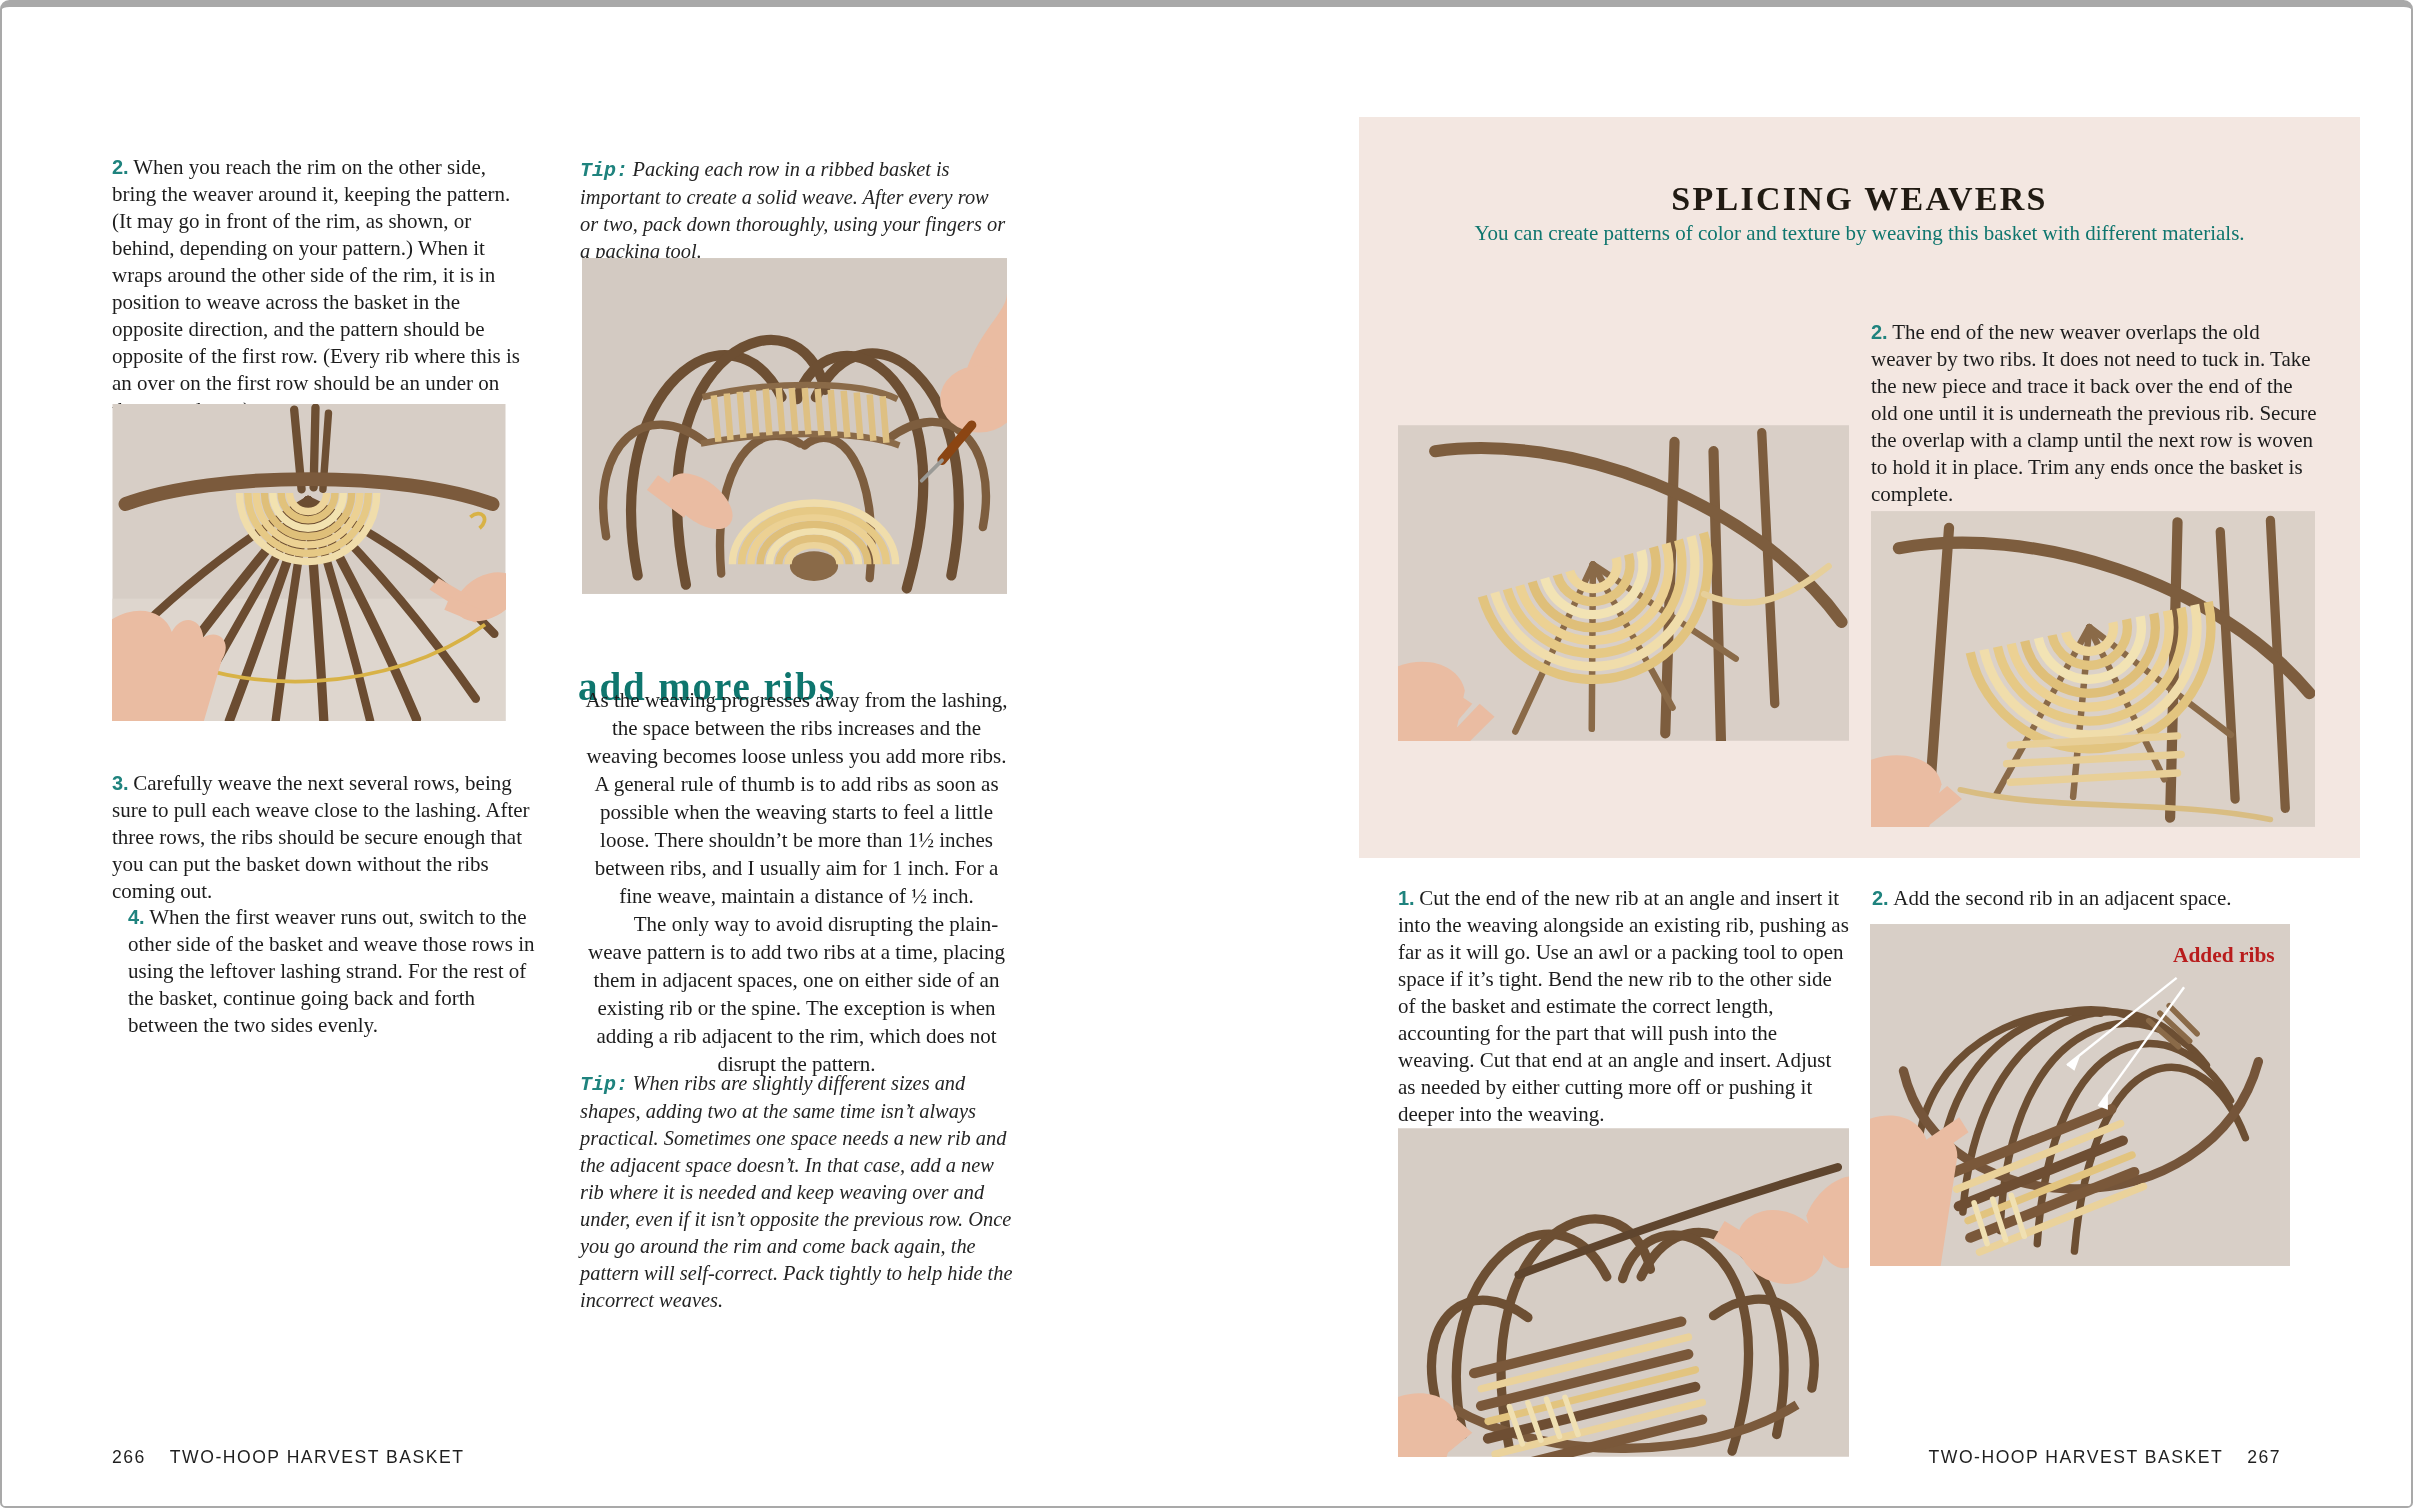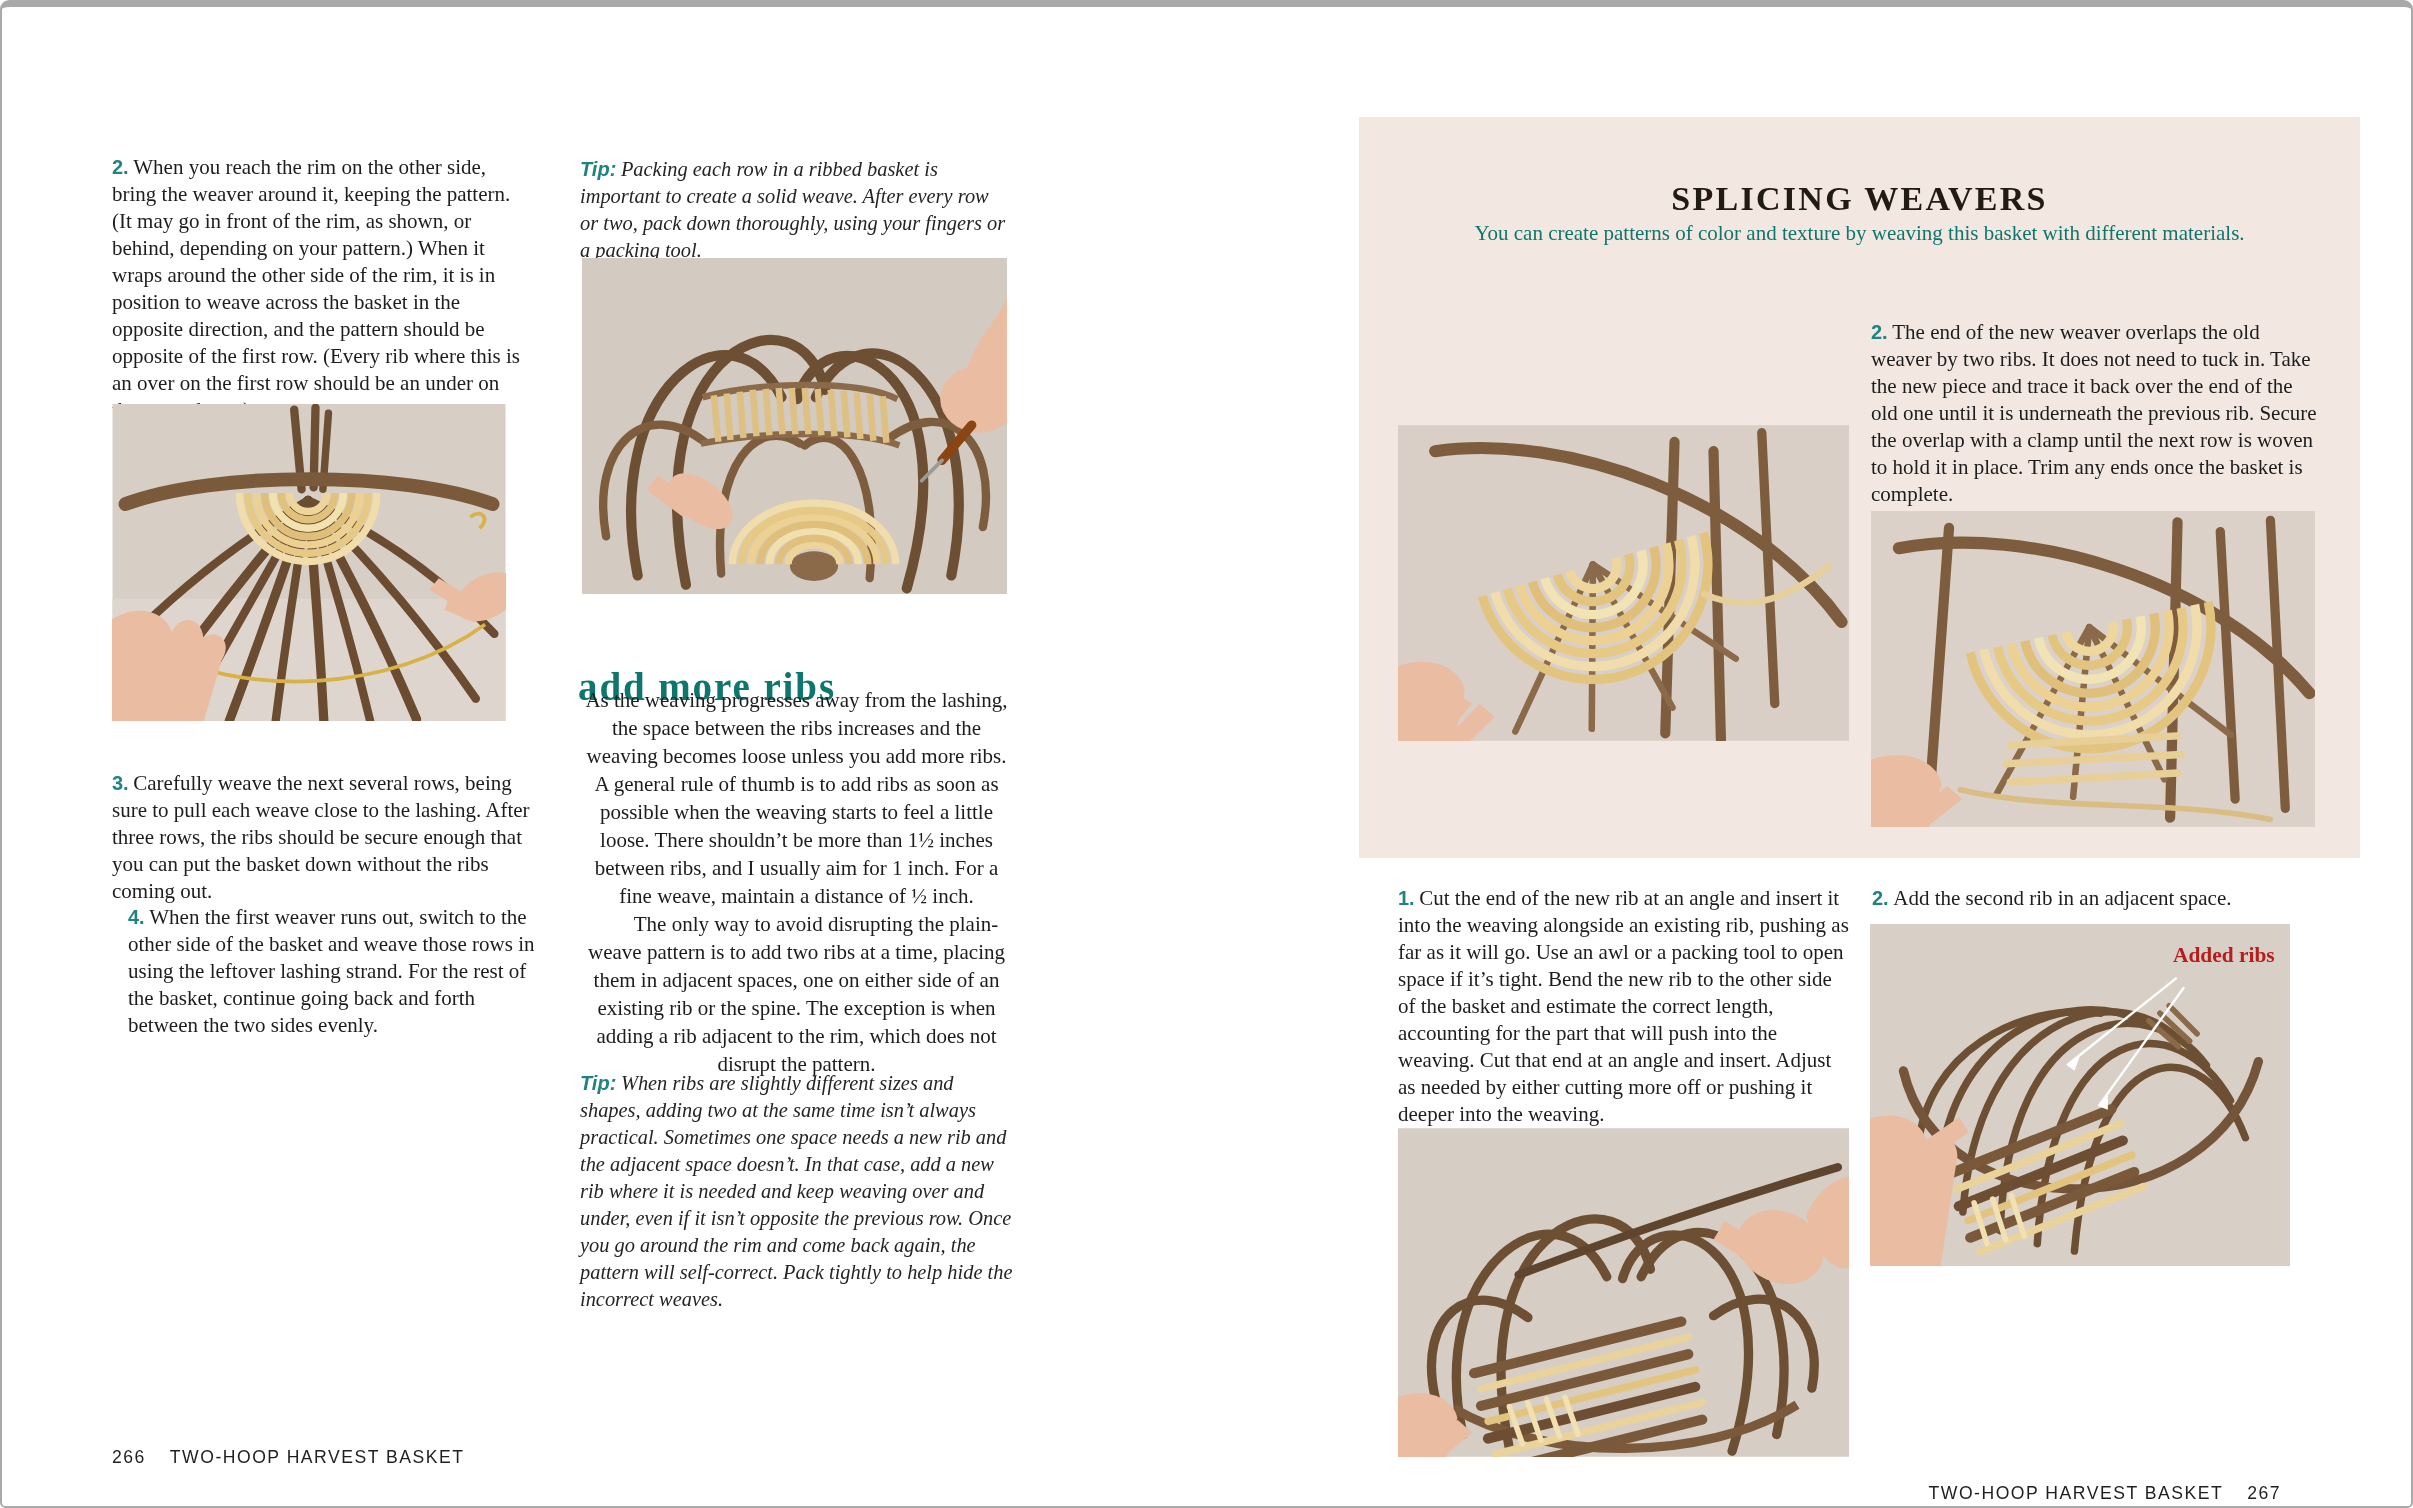--- a/index.html
+++ b/index.html
@@ -6,21 +6,21 @@
   .spread{
     position:relative; width:2413px; height:1508px; background:#ffffff;
     box-sizing:border-box; border:2.8px solid #a9a9a9; border-top-width:7.4px;
     border-radius:9.3px 9.3px 5.6px 5.6px; overflow:hidden;
     font-family:"Liberation Serif", serif; color:#1c1c1c;
   }
   .abs{position:absolute;}
   p{margin:0;}
   .body-text{font-size:21px; line-height:27px; color:#1d1d1d;}
   .num{font-family:"Liberation Sans", sans-serif; font-weight:bold; color:#1f837e; font-size:20px; margin-right:4.6px;}
-  .tip-label{font-family:Liberation Sans, sans-serif; font-weight:bold; color:#1f837e; font-size:20px; margin-right:4.6px;margin-top:16px;}
+  .tip-label{font-family:Liberation Mono, monospace; font-weight:bold; color:#1f837e; font-size:20px; margin-right:4.6px;margin-top:16px;}
   .tip-text{font-style:italic; font-size:20.4px; line-height:27px; color:#242424;}
   .section-heading{font-size:39px; font-weight:bold; color:#0f766e; letter-spacing:1.9px; line-height:1;}
   .para{font-size:21px; line-height:28px;text-align:center;}
   .para.indent{text-indent:39px;}
   .pink-box{background:#f3e7e1;}
   .box-title{font-size:34px; font-weight:bold; color:#211b13; letter-spacing:2.3px; text-align:center;}
   .box-intro{font-size:21px; line-height:28px; text-align:center; color:#0f766e;}
   .footer{font-family:"Liberation Sans", sans-serif; font-size:17.6px; letter-spacing:1.5px; color:#1f1f1f; white-space:nowrap;}
   .footer .gap{display:inline-block; width:24px;}
   .photo{overflow:hidden;}
@@ -326,17 +326,17 @@
           <path d="M338,68 L246,196"></path>
         </g>
         <g fill="#ffffff">
           <path d="M212,152 L226,142 L220,158 Z"></path>
           <path d="M246,196 L256,182 L256,200 Z"></path>
         </g>
       </svg>
       <div class="annotation" style="position:absolute; left:303px; top:18.6px;">Added ribs</div>
     </div>
 
-    <div class="abs footer" style="top:1440px; right:130px;margin-top:36px;"><span>TWO-HOOP HARVEST BASKET</span><span class="gap"></span><span>267</span></div>
+    <div class="abs footer" style="top:1440px; right:130px;"><span>TWO-HOOP HARVEST BASKET</span><span class="gap"></span><span>267</span></div>
   </div>
 
 </div>
 
 
 </body></html>

